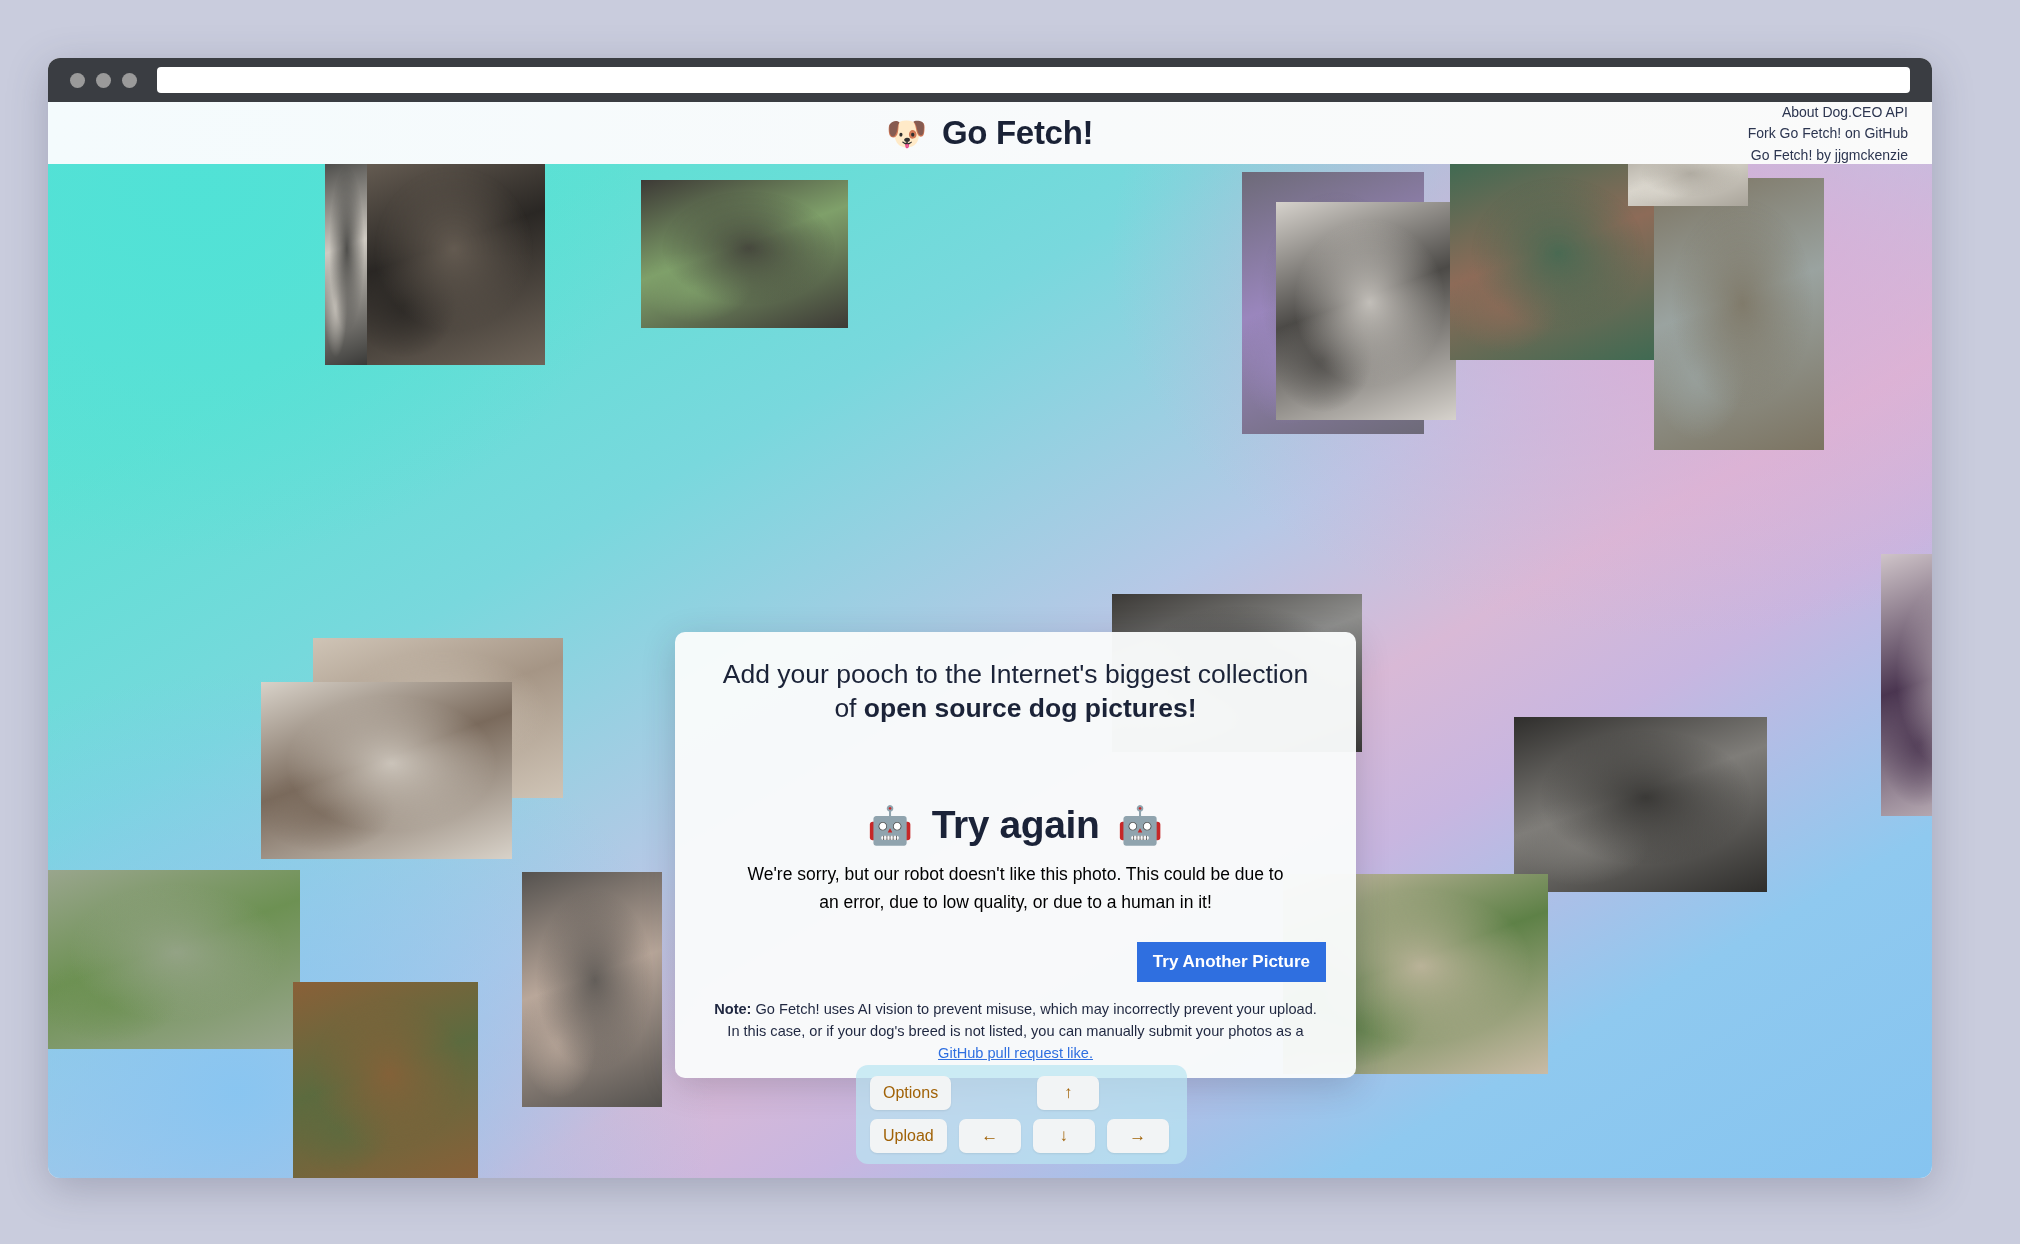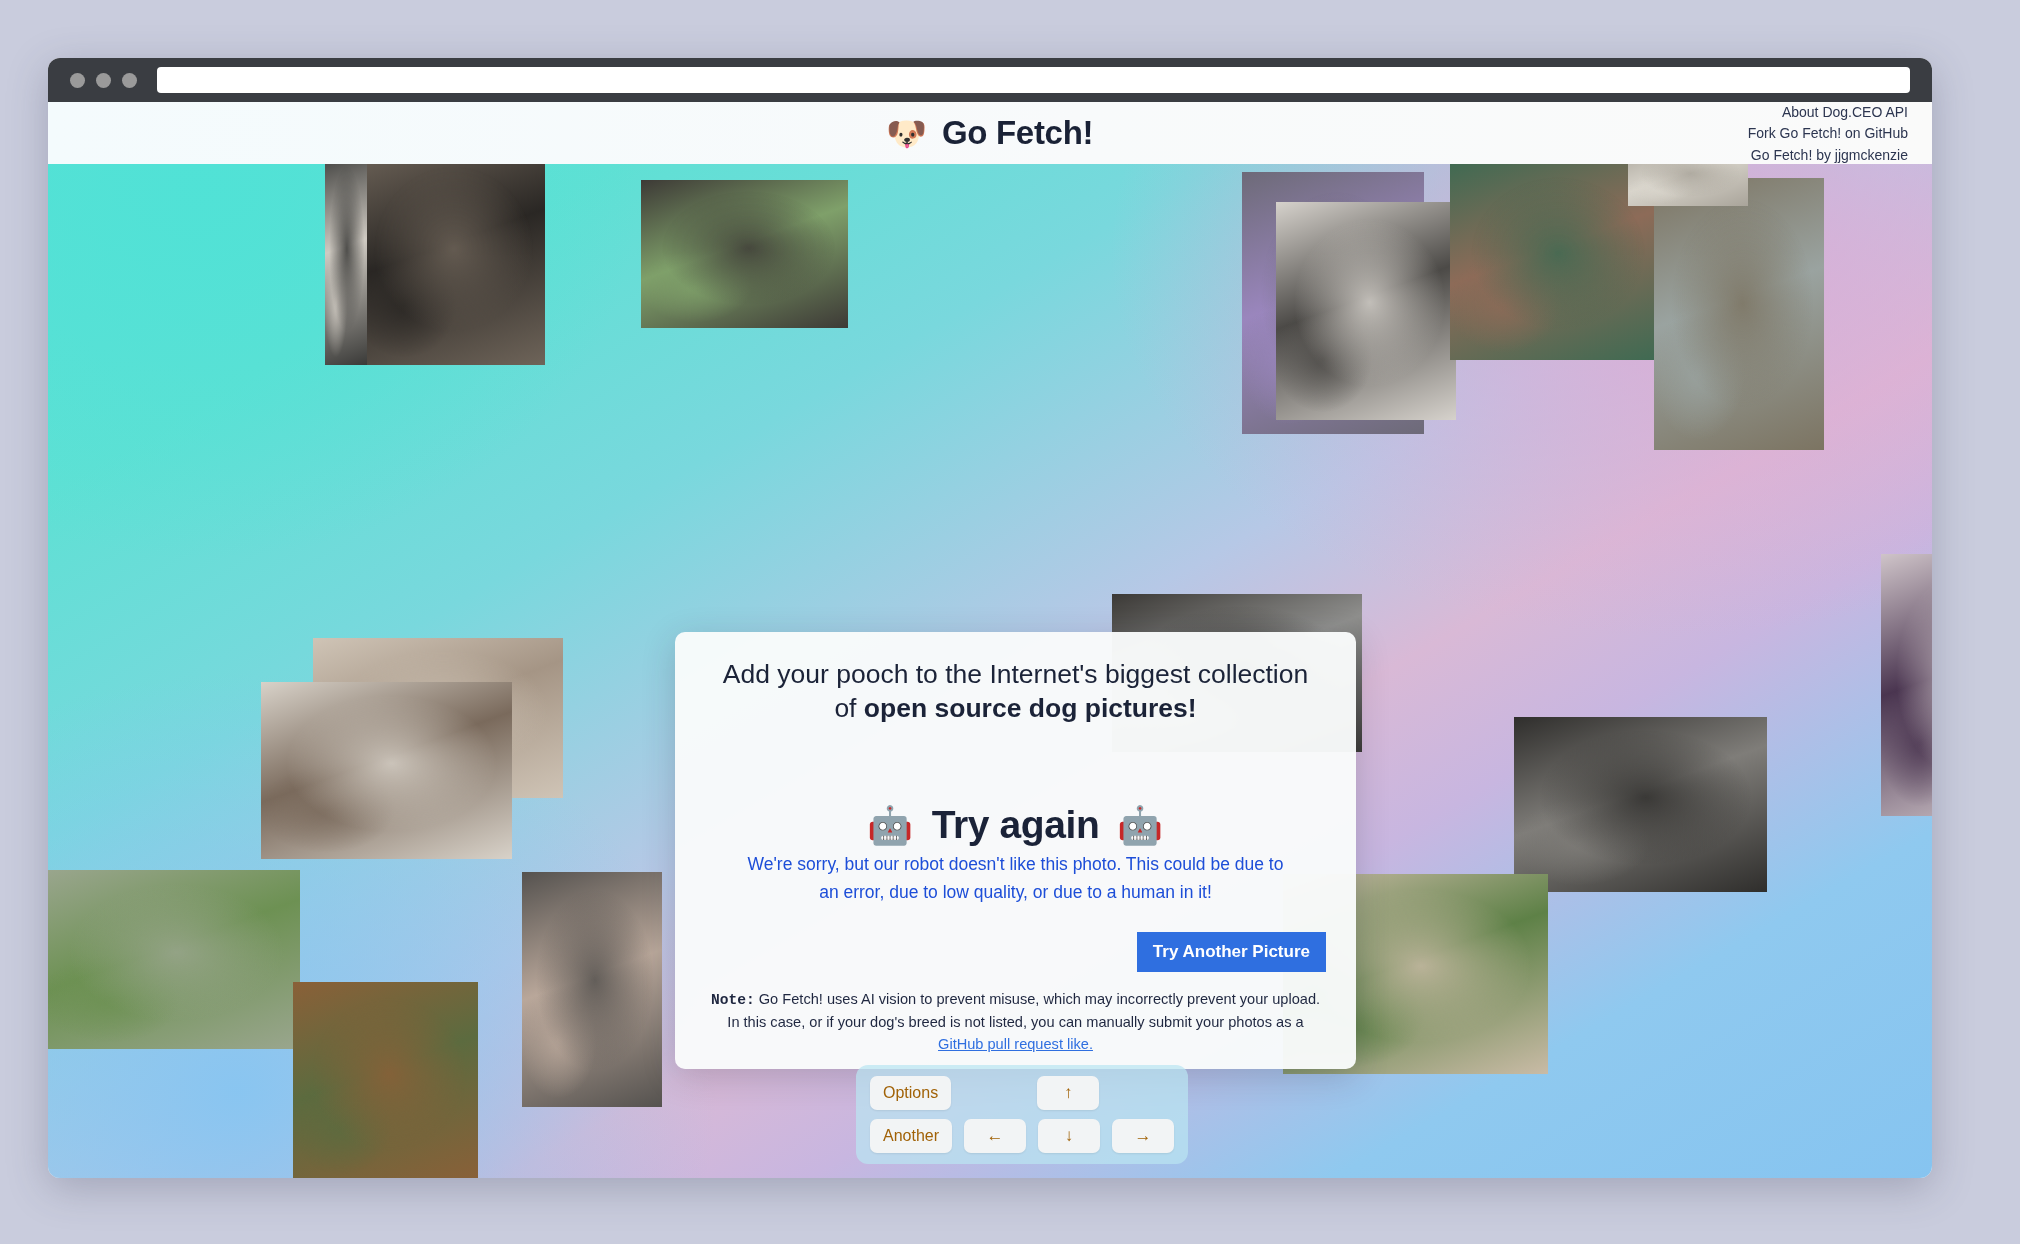--- a/index.html
+++ b/index.html
@@ -148,24 +148,24 @@
     margin-top: 78px;
   }
   .robot-emoji { font-size: 37px; line-height: 1; }
   .try-again-text {
     font-size: 39px;
     font-weight: bold;
     color: #1b2338;
     letter-spacing: -.4px;
   }
   .modal-message {
-    margin-top: 4px;
+    margin-top: 14px;
     font-size: 17.5px;
     line-height: 1.56;
-    color: #1d4ed8;
+    color: #000000;
     padding: 0 42px;
   }
   .modal-action {
     margin-top: 26px;
     display: flex;
     justify-content: flex-end;
   }
   .primary-btn {
     background: #2f6fe0;
     color: #fff;
@@ -178,21 +178,21 @@
     font-family: "Liberation Sans", sans-serif;
   }
   .modal-note {
     margin-top: 16px;
     font-size: 14.6px;
     line-height: 1.52;
     color: #1f2740;
     padding: 0 2px 14px 2px;
     text-align: center;
   }
-  .modal-note b { font-weight: bold; font-family: Liberation Mono, monospace; }
+  .modal-note b { font-weight: bold; }
   .modal-note a { color: #2f6fe0; text-decoration: underline; }
 
   
   .controls {
     position: absolute;
     left: 808px;
     bottom: 14px;
     background: rgba(186,229,241,.72);
     border-radius: 12px;
     padding: 11px 14px;
@@ -329,21 +329,21 @@
     </div>
 
     <div class="controls">
       <div class="ctrl-row">
         <button class="key label">Options</button>
         <span class="key spacer"></span>
         <button class="key arrow">↑</button>
         <span class="key spacer"></span>
       </div>
       <div class="ctrl-row">
-        <button class="key label">Another</button>
+        <button class="key label">Upload</button>
         <button class="key arrow">←</button>
         <button class="key arrow">↓</button>
         <button class="key arrow">→</button>
       </div>
     </div>
 
   </div>
 </div>
 
 </body></html>

